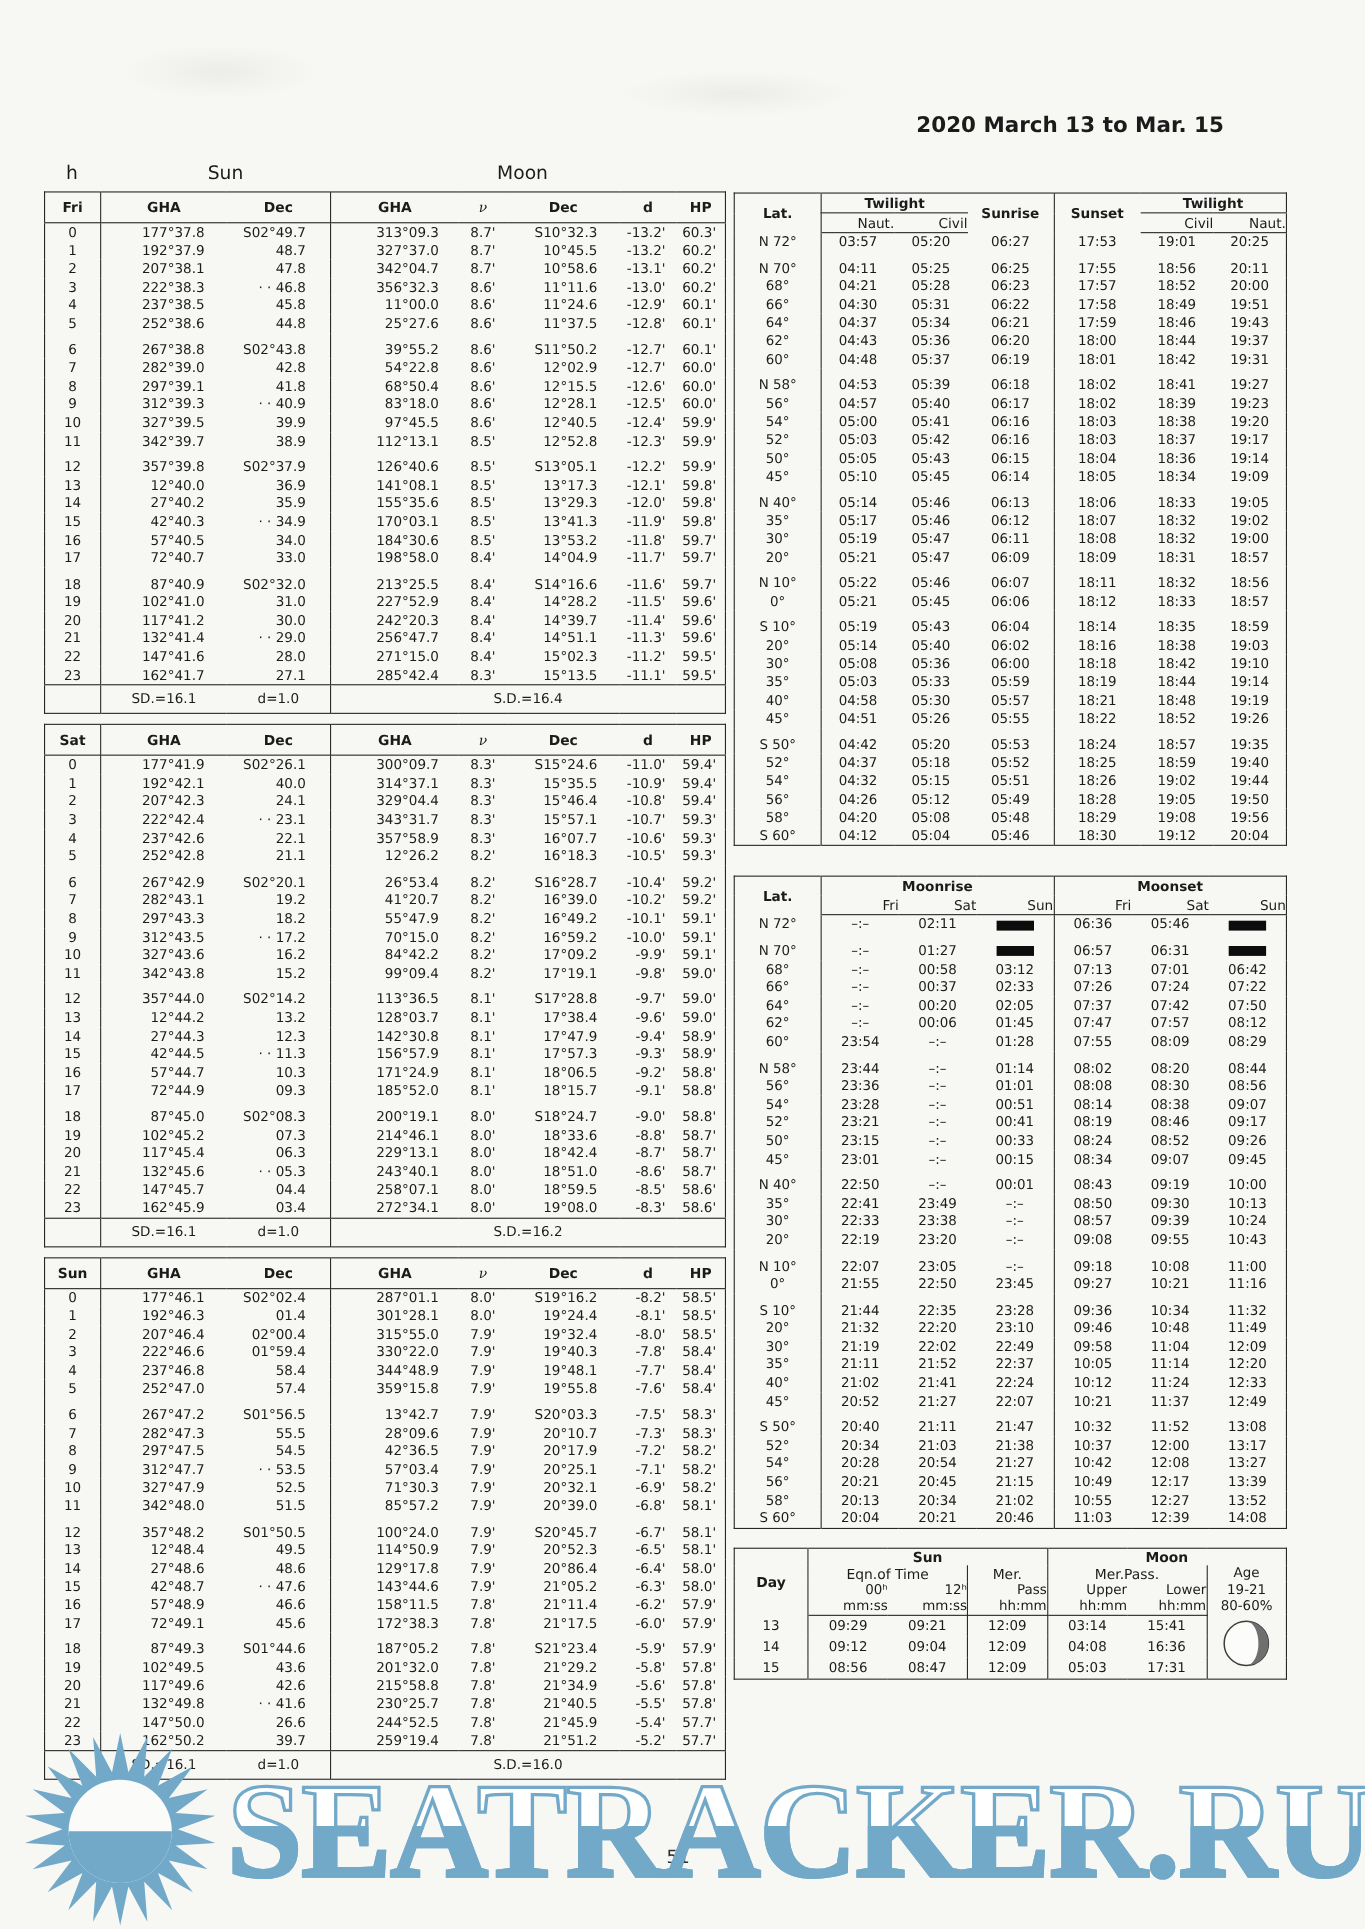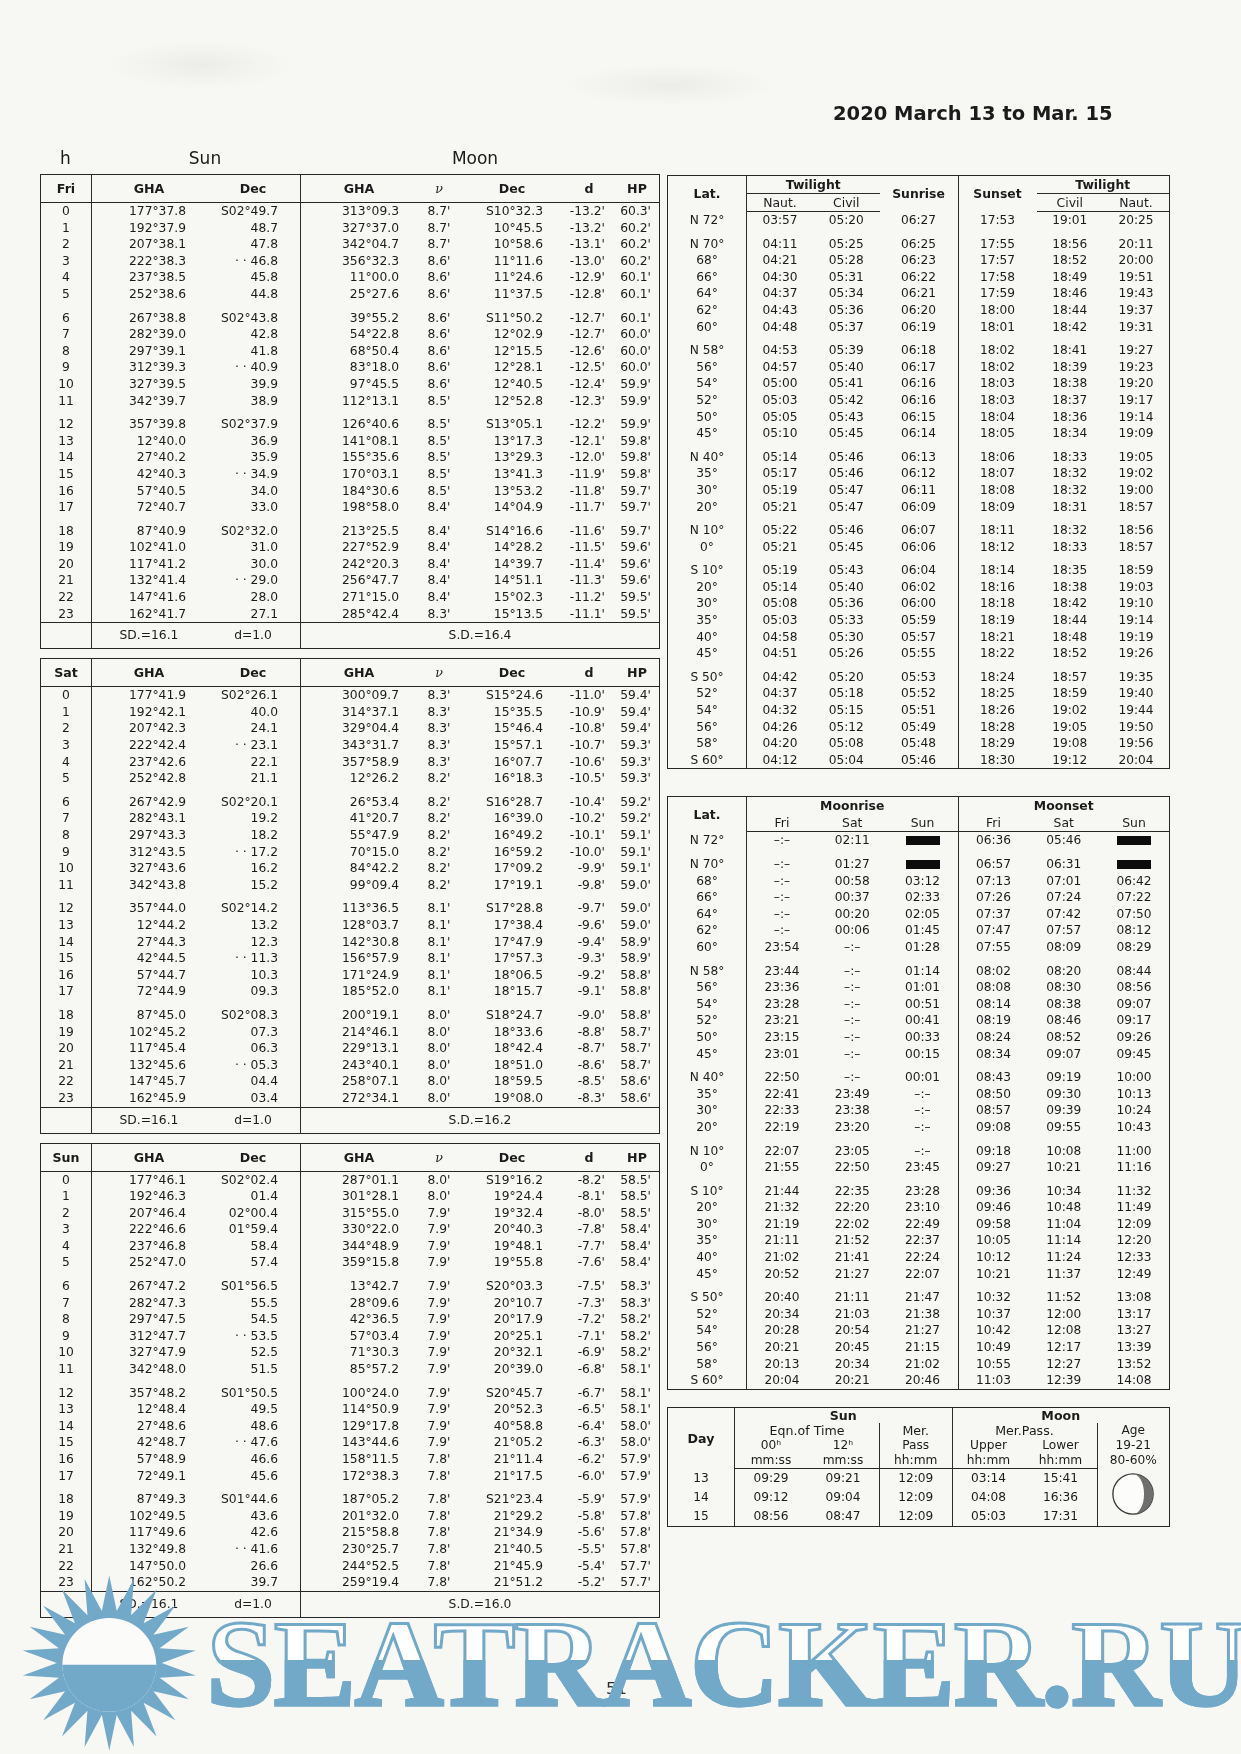--- a/index.html
+++ b/index.html
@@ -39,21 +39,21 @@
   .day-table tr.gap td{padding-top:7px;}
   .day-table tr.footer td{border-top:1.1px solid #272727;height:25px;text-align:center;padding:0;font-size:12.3px;}
 
   
   .right-col{position:absolute;left:667px;top:175px;width:463px;}
   .side-table{width:503px;border:1.5px solid #272727;background:transparent;}
   .side-table th{font-size:12.4px;padding:1px 0;text-align:center;font-weight:bold;}
   .side-table th.sub{font-weight:normal;}
   .side-table td{font-size:12.2px;height:16.6px;line-height:16.6px;text-align:center;padding:0;white-space:nowrap;}
   .side-table tr.gap td{padding-top:7px;}
-  .side-table thead tr:last-child th{border-bottom:1.3px solid #272727;}
+  .side-table thead tr:last-child th{border-bottom:1.3px solid #272727;text-align:right;}
   .vr{border-right:1.1px solid #2c2c2c;}
   .grp{border-bottom:1px solid #2c2c2c;}
   #twilight-table{margin-bottom:27px;}
   #twilight-table td:nth-child(1),#moon-table td:nth-child(1){border-right:1.1px solid #2c2c2c;}
   #twilight-table td:nth-child(4),#moon-table td:nth-child(4){border-right:1.1px solid #2c2c2c;}
   #twilight-table th.w-lat{width:78px;}
   #twilight-table th.w-rise{width:78px;}
   #twilight-table th.w-set{width:78px;}
   #moon-table{margin-bottom:17px;}
   #moon-table th.w-lat{width:78px;}
@@ -663,21 +663,21 @@
               <td>19°32.4</td>
               <td>-8.0'</td>
               <td>58.5'</td>
             </tr>
             <tr>
               <td>3</td>
               <td>222°46.6</td>
               <td>01°59.4</td>
               <td>330°22.0</td>
               <td>7.9'</td>
-              <td>20°40.3</td>
+              <td>19°40.3</td>
               <td>-7.8'</td>
               <td>58.4'</td>
             </tr>
             <tr>
               <td>4</td>
               <td>237°46.8</td>
               <td>58.4</td>
               <td>344°48.9</td>
               <td>7.9'</td>
               <td>19°48.1</td>
@@ -773,21 +773,21 @@
               <td>20°52.3</td>
               <td>-6.5'</td>
               <td>58.1'</td>
             </tr>
             <tr>
               <td>14</td>
               <td>27°48.6</td>
               <td>48.6</td>
               <td>129°17.8</td>
               <td>7.9'</td>
-              <td>40°58.8</td>
+              <td>20°86.4</td>
               <td>-6.4'</td>
               <td>58.0'</td>
             </tr>
             <tr>
               <td>15</td>
               <td>42°48.7</td>
               <td>· · 47.6</td>
               <td>143°44.6</td>
               <td>7.9'</td>
               <td>21°05.2</td>

